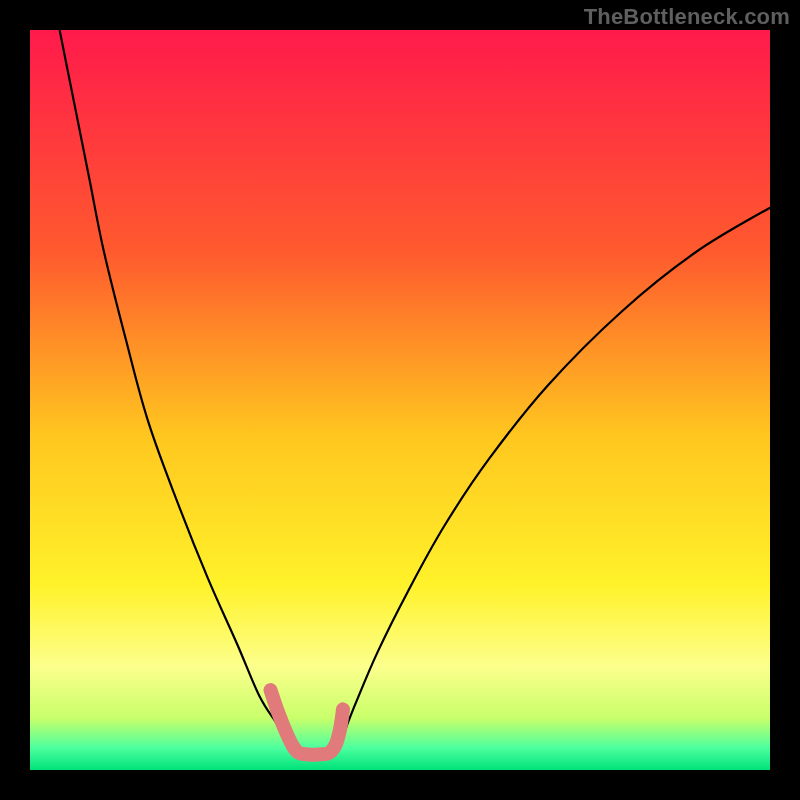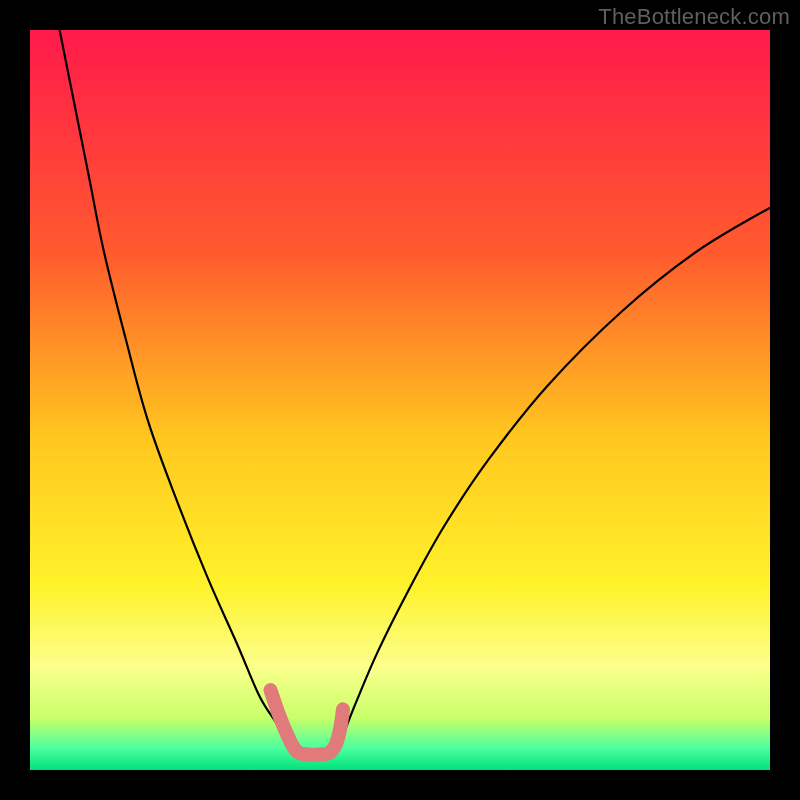--- a/index.html
+++ b/index.html
@@ -16,21 +16,21 @@
     width: 800px;
     height: 800px;
     background: #000;
   }
   .attribution {
     position: absolute;
     top: 4px;
     right: 10px;
     color: #5f5f5f;
     font-size: 22px;
-    font-weight: 400;
+    font-weight: 700;
     letter-spacing: 0.2px;
     user-select: none;
   }
   .plot-wrap {
     position: absolute;
     left: 30px;
     top: 30px;
     width: 740px;
     height: 740px;
   }

